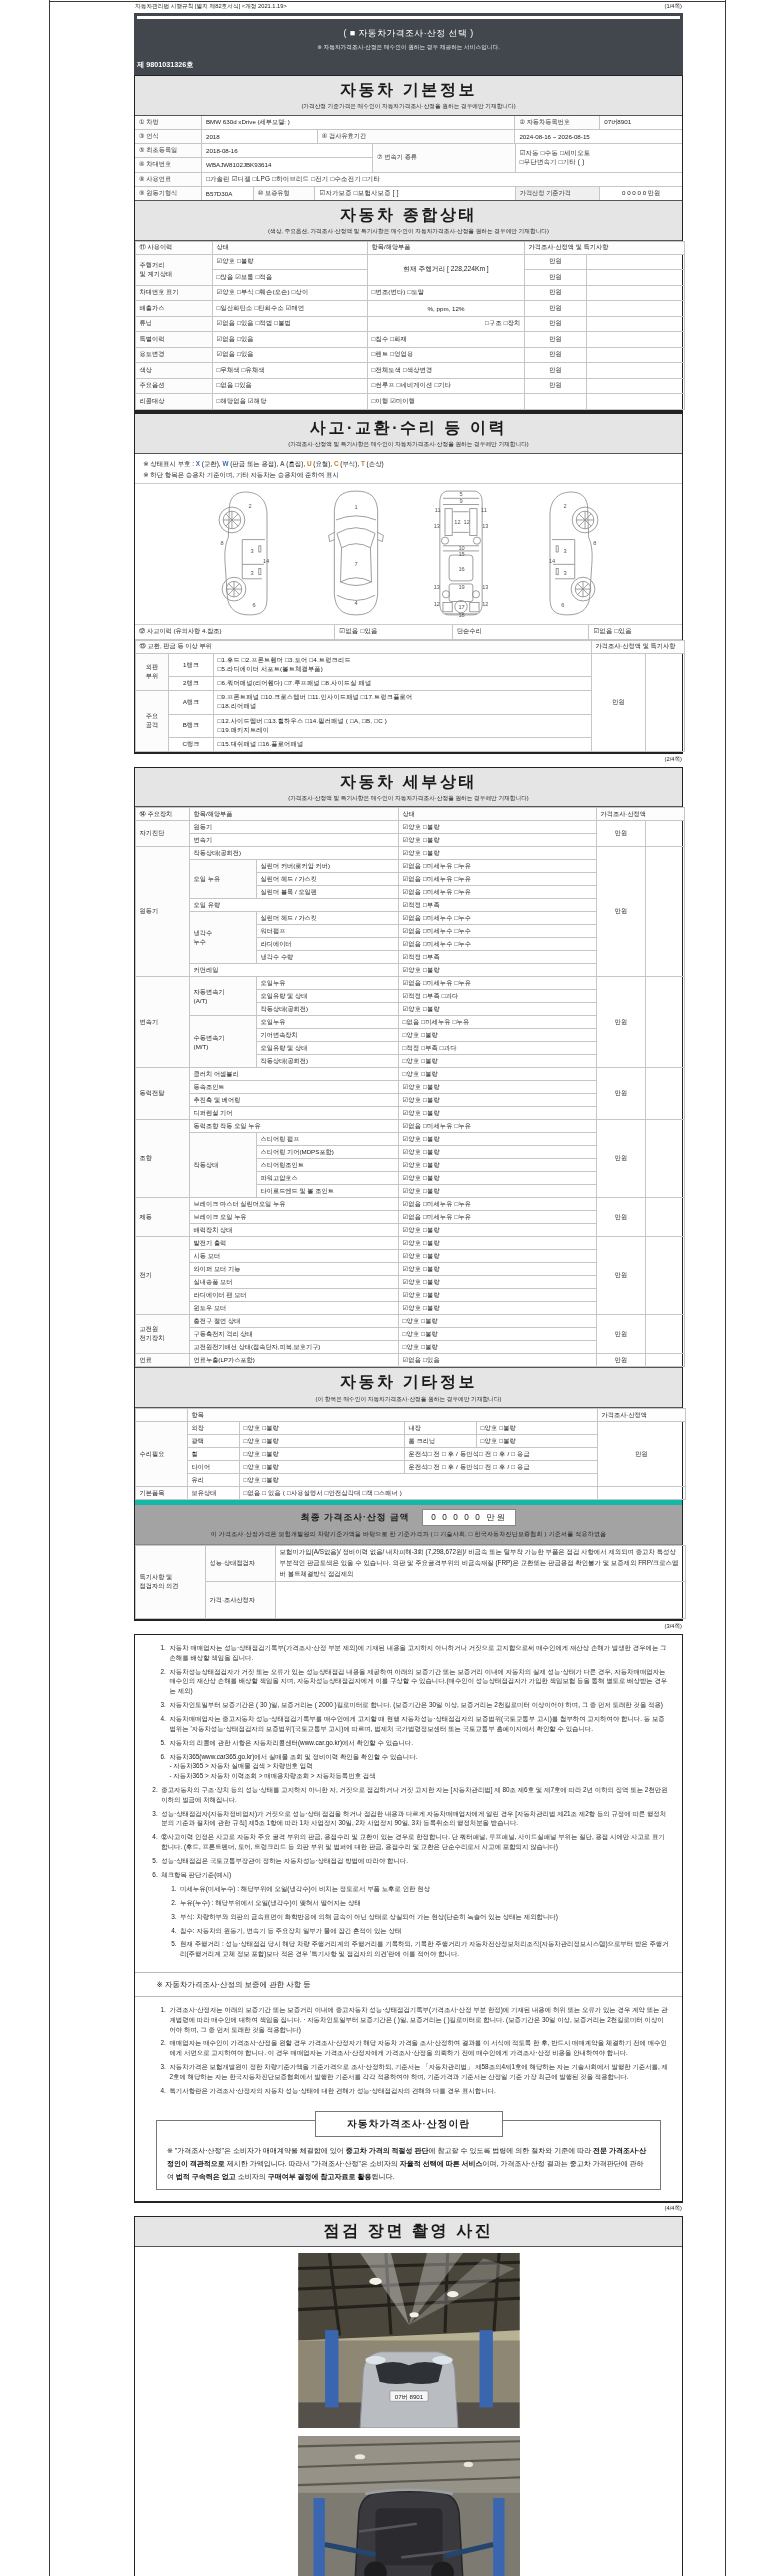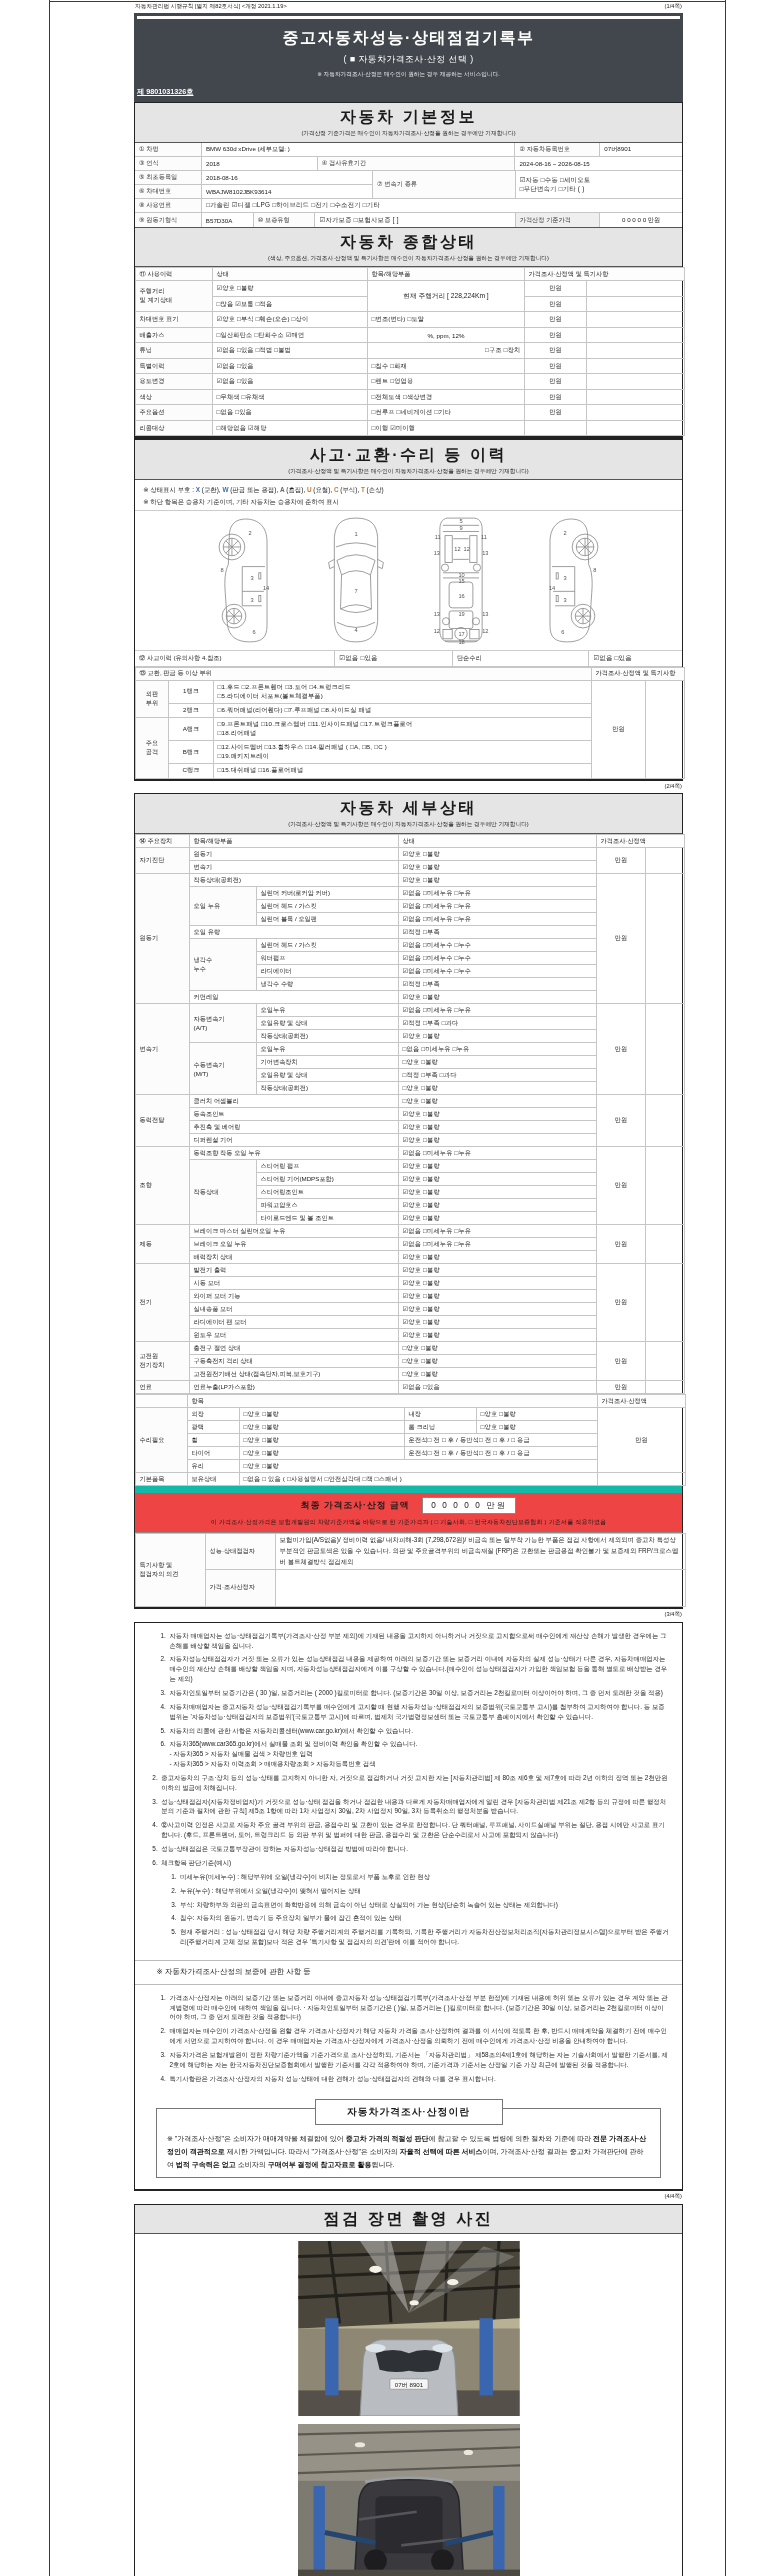--- a/index.html
+++ b/index.html
@@ -11,21 +11,21 @@
   .topline { position:absolute; left:49px; width:677px; top:1px; height:1px; background:#3a3a3a; }
   .content { position:absolute; left:134px; width:549px; top:3.1px; }
 
   .top-note { display:flex; justify-content:space-between; font-size:5.7px; color:#222; padding:0 1px 2.1px 1px; }
 
   .dark-block { background:#42474d; color:#fff; text-align:center; padding:2.6px 3.1px 5.2px 3.1px; }
   .white-strip { height:3.6px; background:#fff; margin-bottom:8.2px; }
   .doc-title { font-size:16px; font-weight:bold; letter-spacing:1.5px; }
   .doc-sub { font-size:8.8px; margin-top:5.7px; letter-spacing:0.5px; }
   .doc-note { font-size:5.7px; margin-top:4.6px; color:#eee; }
-  .doc-no { text-align:left; font-size:7.2px; font-weight:bold; margin-top:7.7px;text-decoration:underline; }
+  .doc-no { text-align:left; font-size:7.2px; font-weight:bold; margin-top:7.7px; }
 
   .frame { border:1px solid #222; border-top-width:1.5px; border-bottom-width:2.1px; background:#fff; }
   .band { background:#e5e5e5; text-align:center; padding:4.1px 0 3.6px 0; border-bottom:1px solid #555; }
   .band-title { font-size:16px; font-weight:bold; letter-spacing:2.6px; }
   .band-sub { font-size:5.7px; margin-top:2.1px; color:#222; }
 
   
   .frow { display:flex; border-bottom:0.5px solid #c6c6c6; align-items:stretch; }
   .fc { padding:2.1px 4.1px; border-right:0.5px solid #c6c6c6; display:flex; align-items:center; font-size:6.2px; min-height:13px; }
   .fc.last { border-right:none; }
@@ -48,21 +48,21 @@
 
   .legend { font-size:6.4px; line-height:11.3px; padding:4.1px 0 3.1px 8.2px; border-bottom:0.5px solid #ccc; }
   .diagram-row { display:flex; justify-content:center; gap:17.5px; padding:4.1px 0 5.2px 0; border-bottom:0.5px solid #ccc; background:#fff; }
   .diagram-row svg { display:block; }
   .dg { stroke:#8a8a8a; fill:none; stroke-width:1.6; }
   .dgt { font-size:11px; fill:#555; font-family:"Liberation Sans",sans-serif; }
 
   .hist-row { display:flex; border-bottom:0.5px solid #c6c6c6; }
   .hist-row .fc { min-height:14.4px; }
 
-  .final-band { background:#ef4444; padding:4.1px 0 4.6px 0; border-top:7px solid #14b8a6; border-bottom:0.5px solid #888; text-align:center; }
+  .final-band { background:#a3a3a3; padding:4.1px 0 4.6px 0; border-top:5px solid #14b8a6; border-bottom:0.5px solid #888; text-align:center; }
   .final-line { display:flex; justify-content:center; align-items:center; gap:12.4px; }
   .final-label { font-size:8.8px; font-weight:bold; letter-spacing:1px; }
   .final-value { border:0.5px solid #888; background:#fff; font-size:8.2px; padding:2.1px 8.2px; letter-spacing:2.1px; }
   .final-note { font-size:6px; margin-top:3.6px; }
 
   .pagemark { text-align:right; font-size:5.7px; padding:2.1px 1px 2.6px 0; color:#222; }
 
   .nheader { padding:6.2px 0 6.2px 21.6px; border-top:0.5px solid #bbb; border-bottom:0.5px solid #bbb; font-size:7.5px; margin-top:4.1px; background:#fff; }
   .nblock { padding:4.1px 12.4px 5.2px 9.3px; }
   .nitem { display:flex; gap:3.6px; font-size:6.4px; line-height:9.8px; margin:4.1px 0 4.1px 13.4px; }
@@ -88,21 +88,20 @@
 
   <div class="content">
 
     <div class="top-note">
       <span>자동차관리법 시행규칙 [별지 제82호서식] &lt;개정 2021.1.19&gt;</span>
       <span>(1/4쪽)</span>
     </div>
 
     <div class="dark-block">
       <div class="white-strip"></div>
-      <div class="doc-title">중고자동차성능·상태점검기록부</div>
       <div class="doc-sub">( ■ 자동차가격조사·산정 선택 )</div>
       <div class="doc-note">※ 자동차가격조사·산정은 매수인이 원하는 경우 제공하는 서비스입니다.</div>
       <div class="doc-no">제 9801031326호</div>
     </div>
 
     <div class="frame">
       <div class="band">
         <div class="band-title">자동차 기본정보</div>
         <div class="band-sub">(가격산정 기준가격은 매수인이 자동차가격조사·산정을 원하는 경우에만 기재합니다)</div>
       </div>
@@ -638,20 +637,24 @@
         <tr>
           <td class="glab">연료</td>
           <td colspan="2">연료누출(LP가스포함)</td>
           <td class="chk">☑없음  □있음</td>
           <td class="price">만원</td>
           <td></td>
         </tr>
       </tbody>
         </table>
 
+      <div class="band" style="border-top:1px solid #555">
+        <div class="band-title">자동차 기타정보</div>
+        <div class="band-sub">(이 항목은 매수인이 자동차가격조사·산정을 원하는 경우에만 기재합니다)</div>
+      </div>
 
       <table class="doc">
         <colgroup>
             <col style="width:52px">
             <col style="width:52px">
             <col style="width:165px">
             <col style="width:72px">
             <col style="width:121px">
             <col style="width:88px">
           </colgroup>

